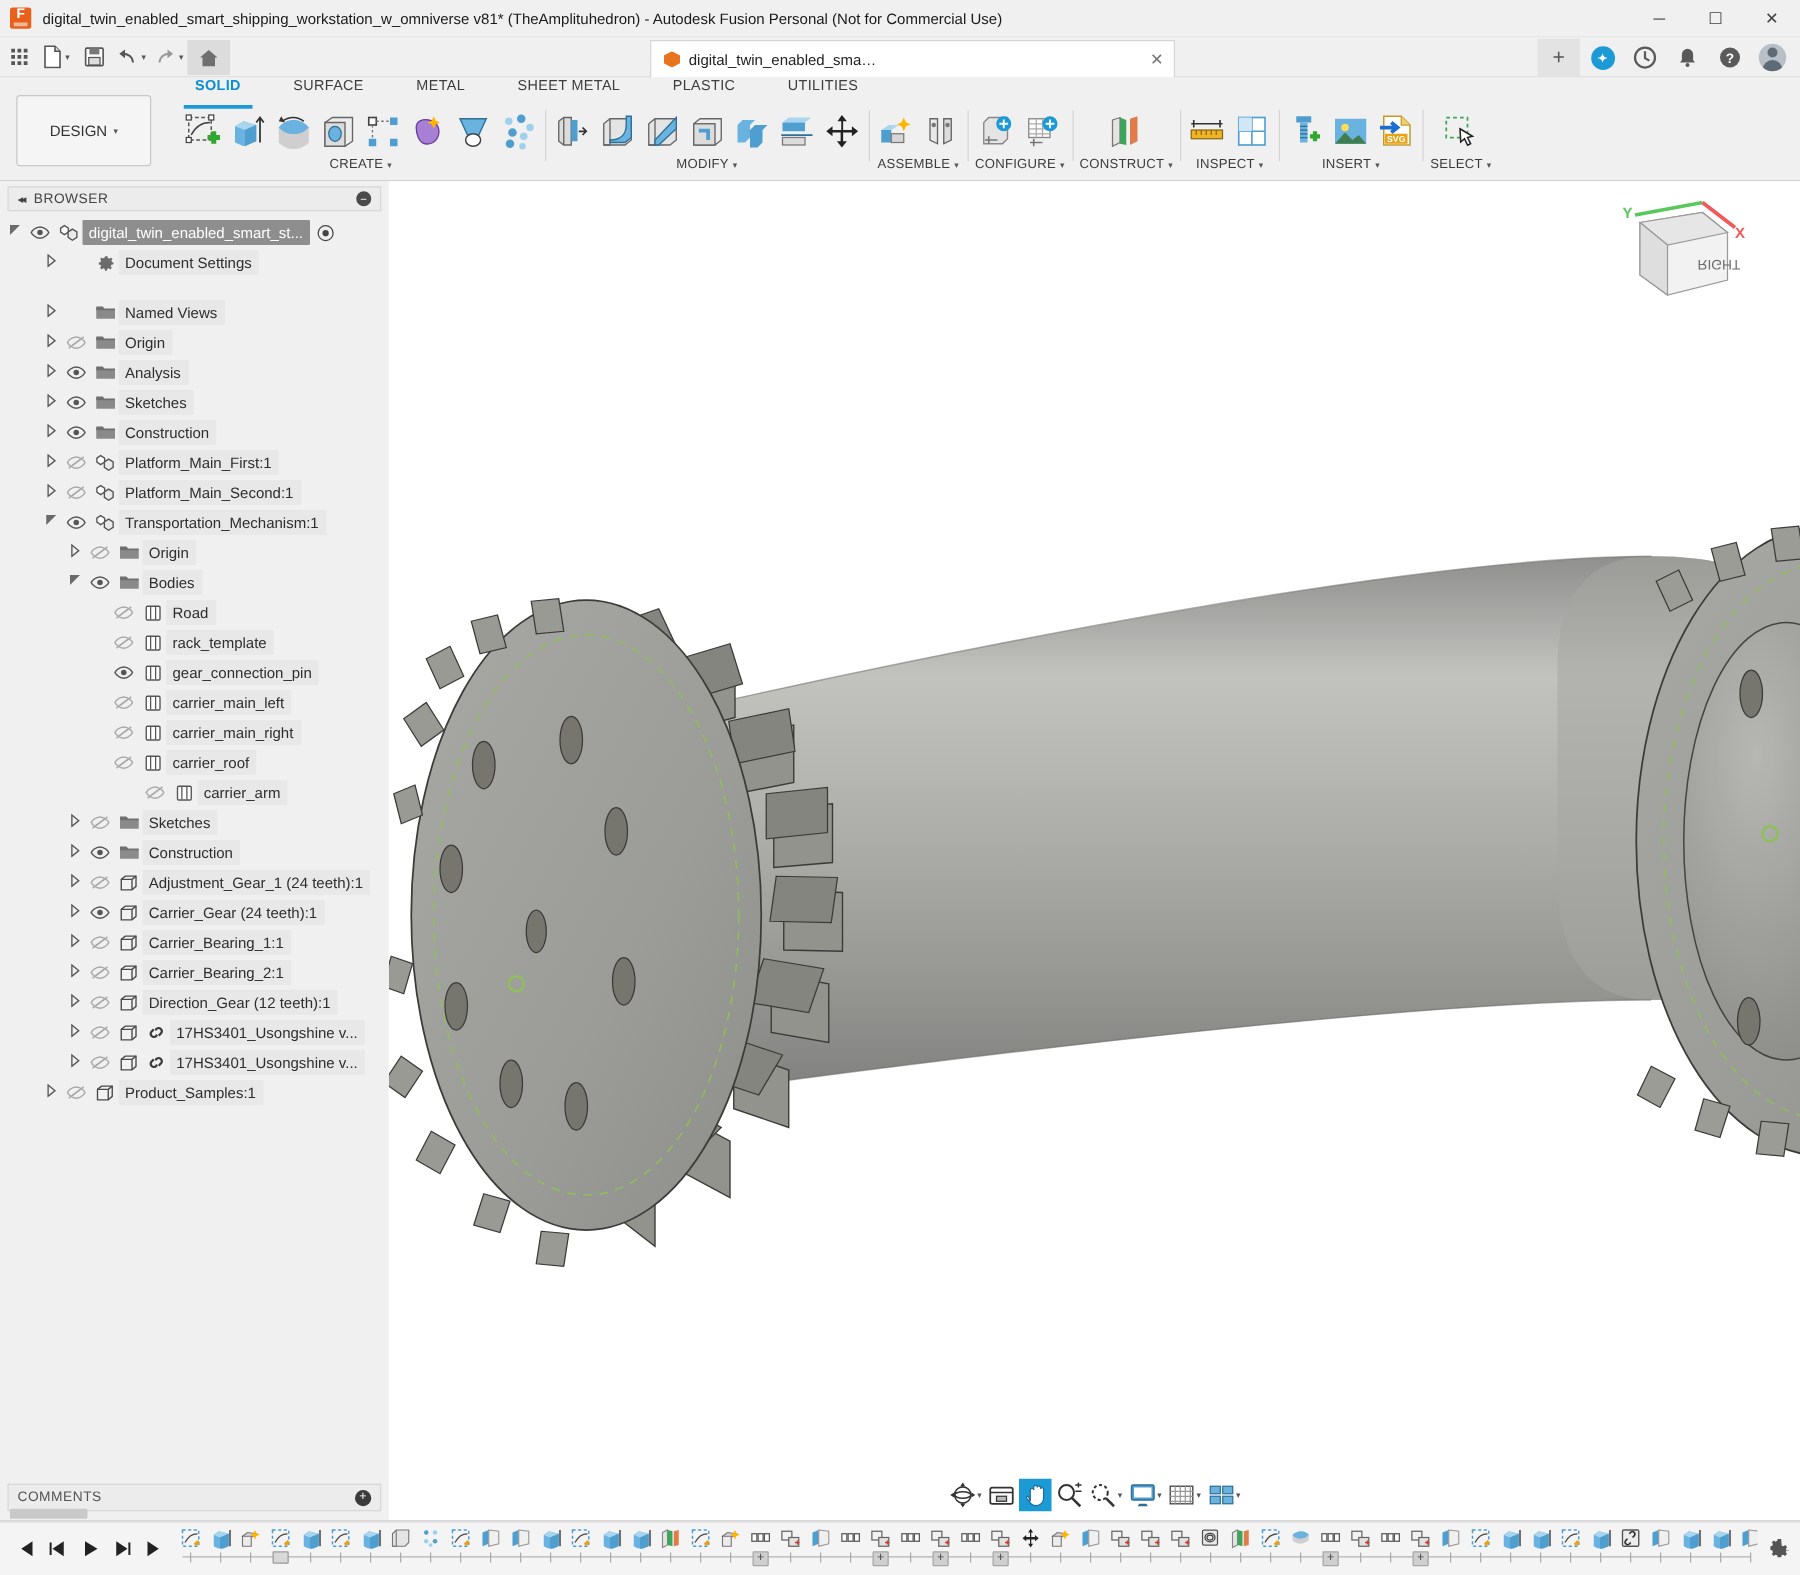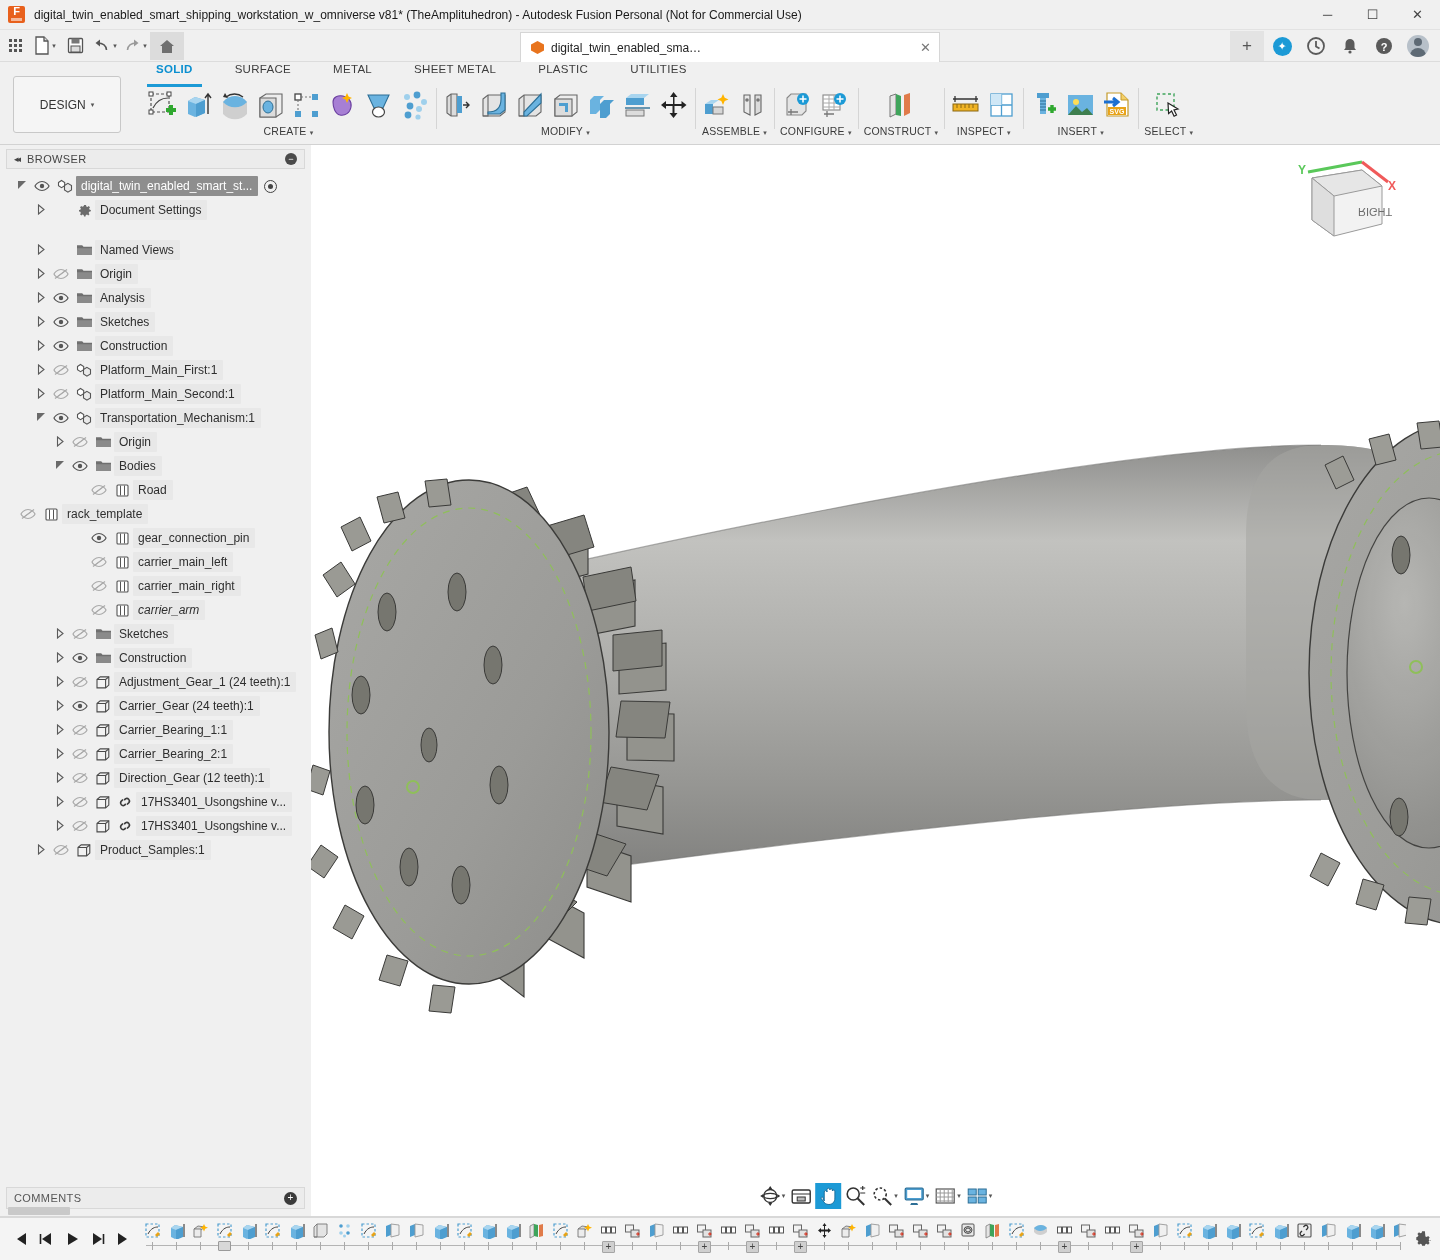--- a/index.html
+++ b/index.html
@@ -528,21 +528,21 @@
 
   <div class="main">
 
     <div class="browser">
       <div class="browser-head">
         <span class="collapse">◂◂</span>
         <span>BROWSER</span>
         <span class="minus-btn">−</span>
       </div>
       <div class="tree" id="tree">
-          <div class="node selected" style="padding-left: 14px;">
+          <div class="node selected" style="padding-left: 4px;">
             <span class="arrow open"><svg width="11" height="11" viewBox="0 0 11 11">
                 <path d="M1 1 L9 1 L1 9 Z" fill="#6a6a6a"></path>
               </svg></span>
             <span class="eye">
               <svg width="16" height="12" viewBox="0 0 16 12" style="display: block;">
                 <path d="M8 1.5C4 1.5 1.4 5 1 6c.4 1 3 4.5 7 4.5S14.6 7 15 6c-.4-1-3-4.5-7-4.5z" fill="none" stroke="#555" stroke-width="1.2"></path>
                 <circle cx="8" cy="6" r="2.2" fill="#555"></circle>
               </svg>
             </span>
             <span class="nico">
@@ -760,21 +760,21 @@
             </span>
             <span class="nico">
               <svg width="15" height="15" viewBox="0 0 15 15" style="display: block;">
                 <rect x="2" y="2" width="11" height="11" rx="1" fill="#fff" stroke="#555" stroke-width="1.1"></rect>
                 <path d="M5.5 2.6v9.8" stroke="#555" stroke-width="1"></path>
                 <path d="M9.5 2.6v9.8" stroke="#555" stroke-width="1"></path>
               </svg>
             </span>
             <span class="ntext">Road</span>
           </div>
-          <div class="node" style="">
+          <div class="node" style="padding-left: 71px;">
             <span class="arrow"></span>
             <span class="eye">
               <svg width="16" height="12" viewBox="0 0 16 12" style="display: block;">
                 <path d="M8 1.5C4 1.5 1.4 5 1 6c.4 1 3 4.5 7 4.5S14.6 7 15 6c-.4-1-3-4.5-7-4.5z" fill="none" stroke="#aaa" stroke-width="1.2"></path>
                 <path d="M2 10.5L14 1.5" stroke="#aaa" stroke-width="1.2"></path>
                 <path d="M4.5 8.6L11.5 3.4" stroke="#aaa" stroke-width="1"></path>
               </svg>
             </span>
             <span class="nico">
               <svg width="15" height="15" viewBox="0 0 15 15" style="display: block;">
@@ -831,21 +831,39 @@
             </span>
             <span class="nico">
               <svg width="15" height="15" viewBox="0 0 15 15" style="display: block;">
                 <rect x="2" y="2" width="11" height="11" rx="1" fill="#fff" stroke="#555" stroke-width="1.1"></rect>
                 <path d="M5.5 2.6v9.8" stroke="#555" stroke-width="1"></path>
                 <path d="M9.5 2.6v9.8" stroke="#555" stroke-width="1"></path>
               </svg>
             </span>
             <span class="ntext">carrier_main_right</span>
           </div>
-          <div class="node" style="padding-left: 71px; font-style: italic;">
+          <div class="node" style="padding-left: 71px;">
+            <span class="arrow"></span>
+            <span class="eye">
+              <svg width="16" height="12" viewBox="0 0 16 12" style="display: block;">
+                <path d="M8 1.5C4 1.5 1.4 5 1 6c.4 1 3 4.5 7 4.5S14.6 7 15 6c-.4-1-3-4.5-7-4.5z" fill="none" stroke="#aaa" stroke-width="1.2"></path>
+                <path d="M2 10.5L14 1.5" stroke="#aaa" stroke-width="1.2"></path>
+                <path d="M4.5 8.6L11.5 3.4" stroke="#aaa" stroke-width="1"></path>
+              </svg>
+            </span>
+            <span class="nico">
+              <svg width="15" height="15" viewBox="0 0 15 15" style="display: block;">
+                <rect x="2" y="2" width="11" height="11" rx="1" fill="#fff" stroke="#555" stroke-width="1.1"></rect>
+                <path d="M5.5 2.6v9.8" stroke="#555" stroke-width="1"></path>
+                <path d="M9.5 2.6v9.8" stroke="#555" stroke-width="1"></path>
+              </svg>
+            </span>
+            <span class="ntext">carrier_roof</span>
+          </div>
+          <div class="node" style="padding-left: 96px;">
             <span class="arrow"></span>
             <span class="eye">
               <svg width="16" height="12" viewBox="0 0 16 12" style="display: block;">
                 <path d="M8 1.5C4 1.5 1.4 5 1 6c.4 1 3 4.5 7 4.5S14.6 7 15 6c-.4-1-3-4.5-7-4.5z" fill="none" stroke="#aaa" stroke-width="1.2"></path>
                 <path d="M2 10.5L14 1.5" stroke="#aaa" stroke-width="1.2"></path>
                 <path d="M4.5 8.6L11.5 3.4" stroke="#aaa" stroke-width="1"></path>
               </svg>
             </span>
             <span class="nico">
               <svg width="15" height="15" viewBox="0 0 15 15" style="display: block;">

